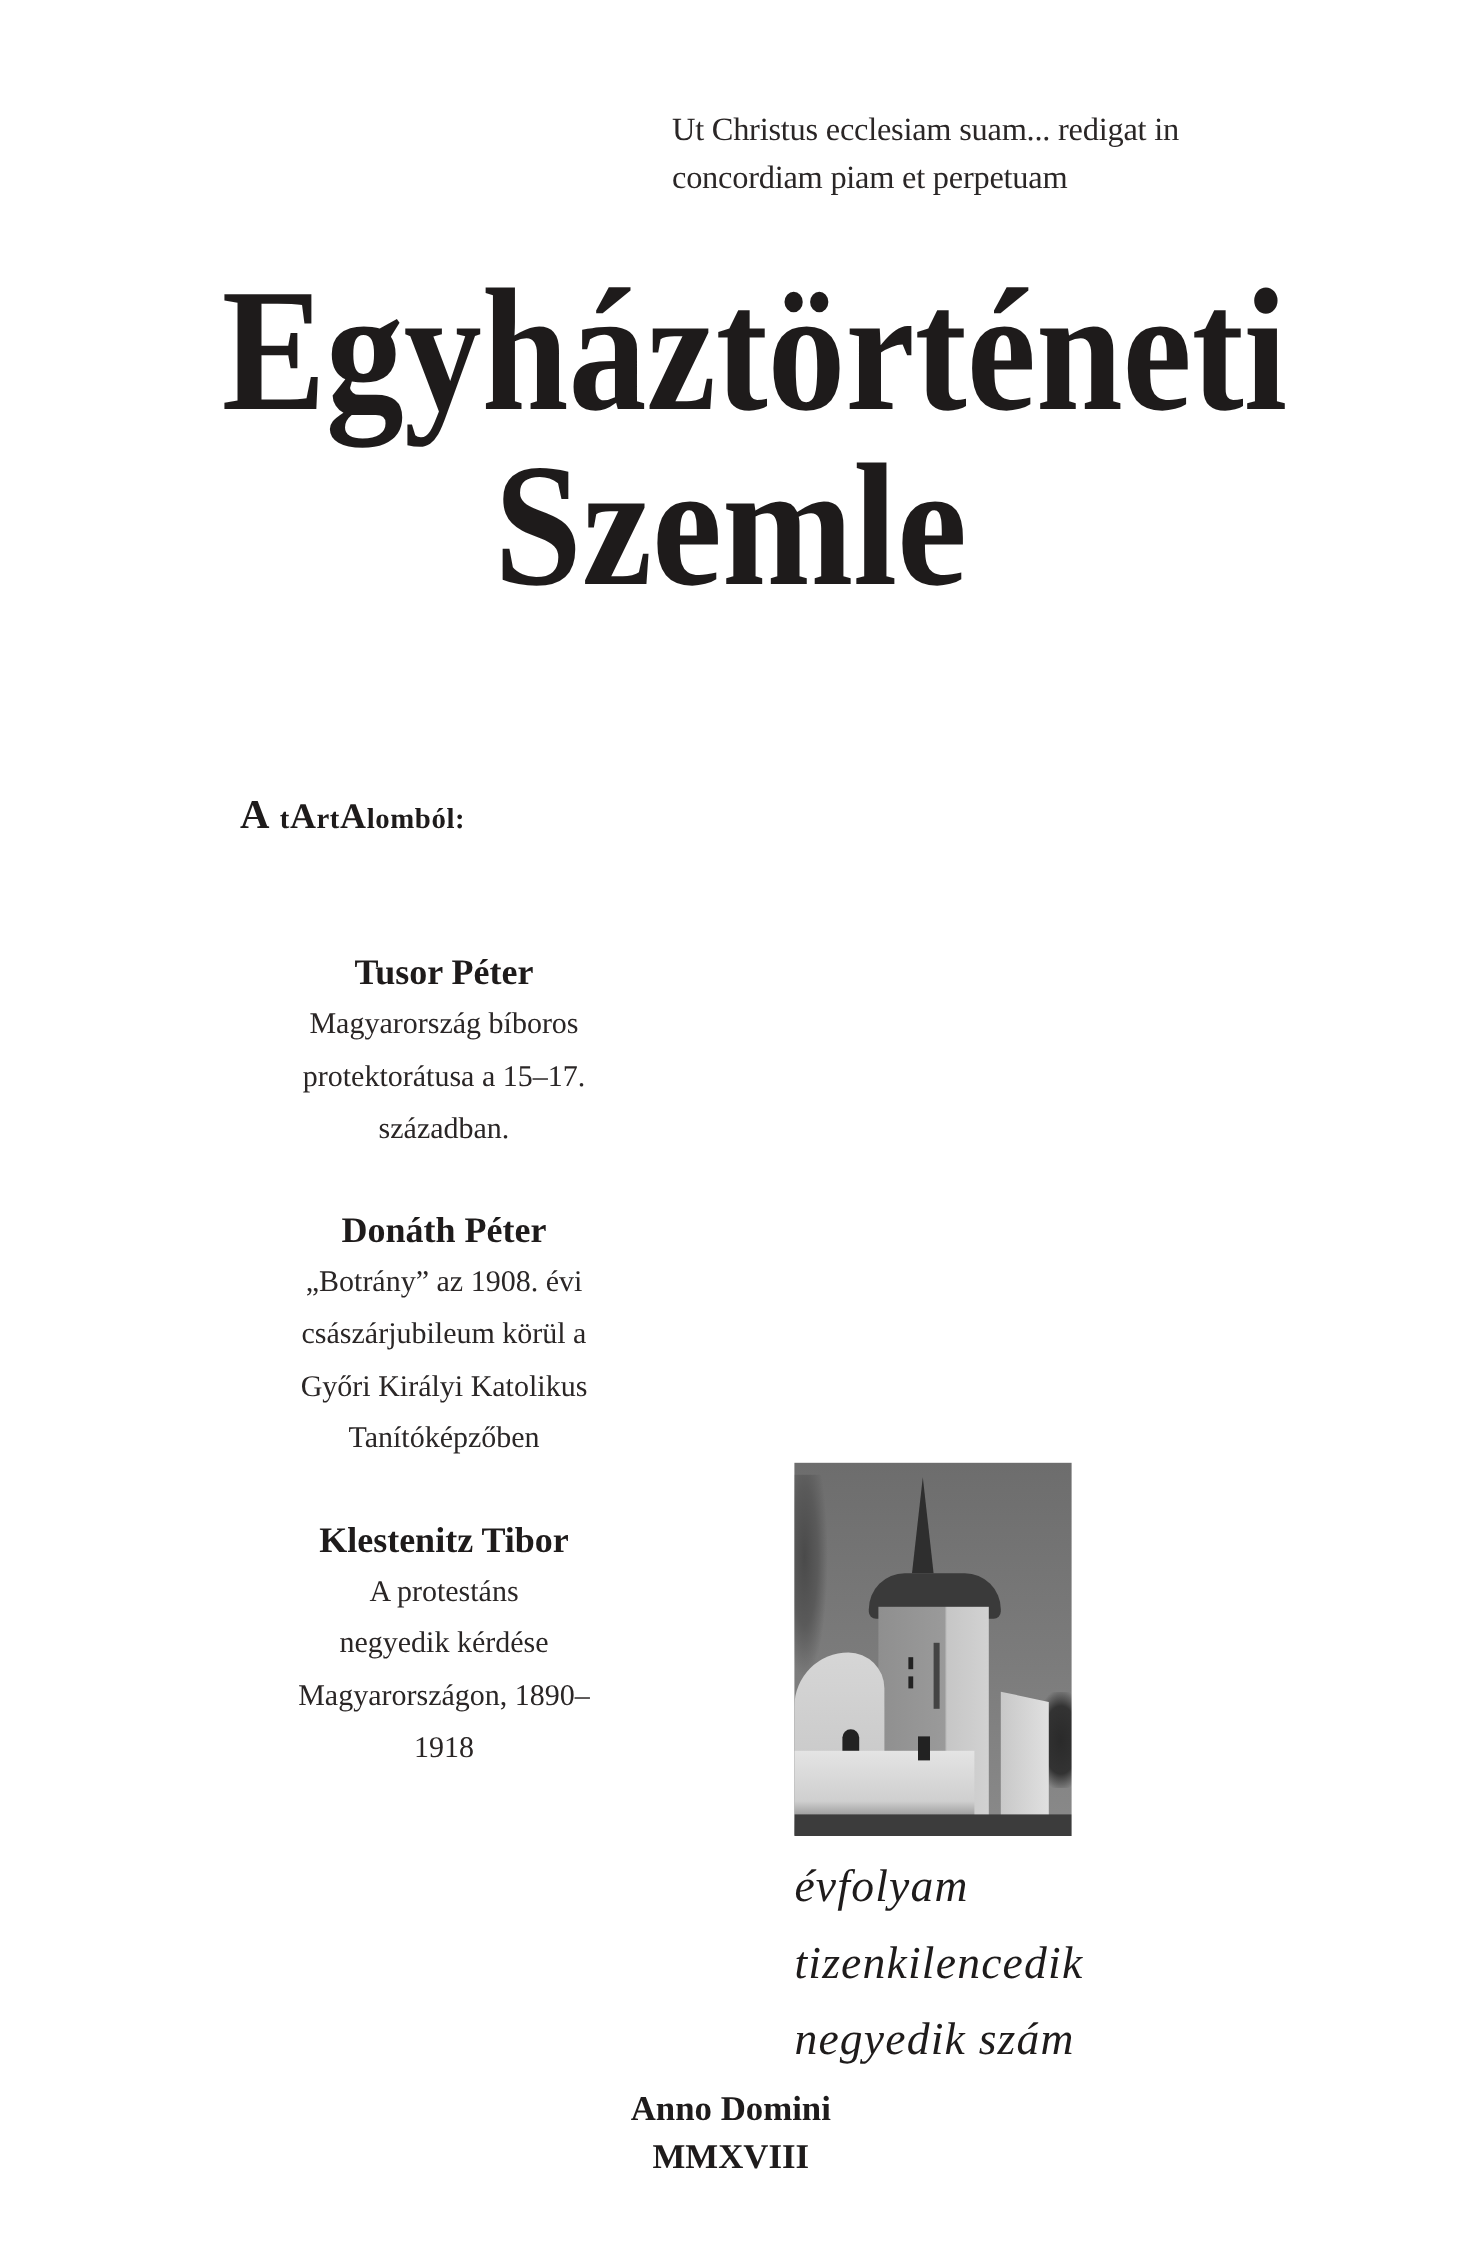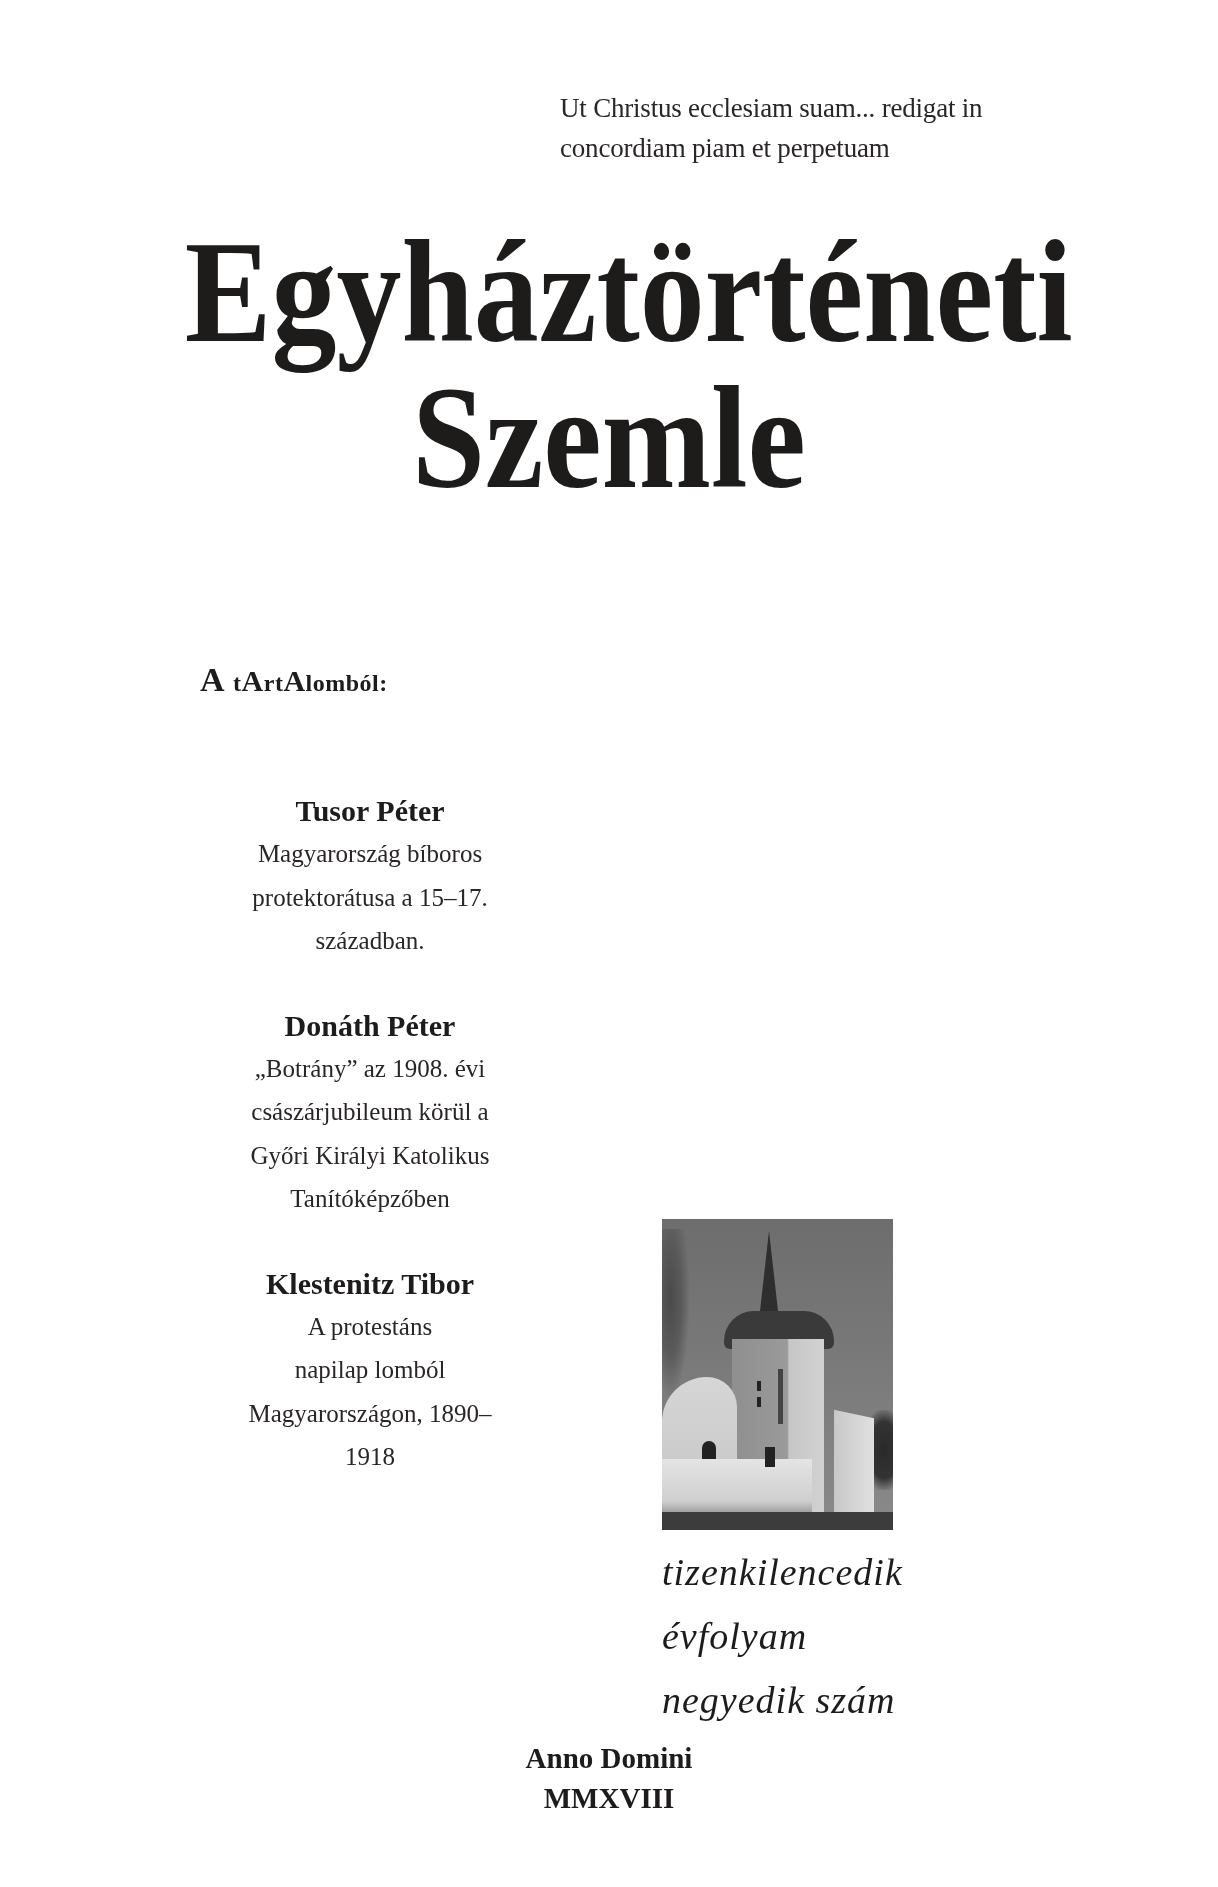--- a/index.html
+++ b/index.html
@@ -64,21 +64,21 @@
   <div class="entry">
     <div class="author">Donáth Péter</div>
     <div class="line">„Botrány” az 1908. évi</div>
     <div class="line">császárjubileum körül a</div>
     <div class="line">Győri Királyi Katolikus</div>
     <div class="line">Tanítóképzőben</div>
   </div>
   <div class="entry">
     <div class="author">Klestenitz Tibor</div>
     <div class="line">A protestáns</div>
-    <div class="line">napilap lomból</div>
+    <div class="line">negyedik kérdése</div>
     <div class="line">Magyarországon, 1890–</div>
     <div class="line">1918</div>
   </div>
 </div>
 
 <div class="abs photo">
   <div class="tree-l"></div>
   <div class="tree-r"></div>
   <div class="spire"></div>
   <div class="roof"></div>
@@ -88,21 +88,21 @@
   <div class="wall"></div>
   <div class="window" style="left:95px;top:162px;width:4px;height:10px;"></div>
   <div class="window" style="left:95px;top:178px;width:4px;height:10px;"></div>
   <div class="window" style="left:116px;top:150px;width:5px;height:55px;background:#444;"></div>
   <div class="window" style="left:40px;top:222px;width:14px;height:18px;border-radius:7px 7px 0 0;"></div>
   <div class="window" style="left:103px;top:228px;width:10px;height:20px;"></div>
   <div class="ground"></div>
 </div>
 
 <div class="abs issue">
+  <div>évfolyam</div>
   <div>tizenkilencedik</div>
-  <div>évfolyam</div>
   <div>negyedik szám</div>
 </div>
 
 <div class="abs anno">
   <div>Anno Domini</div>
   <div>MMXVIII</div>
 </div>
 
 </body></html>

